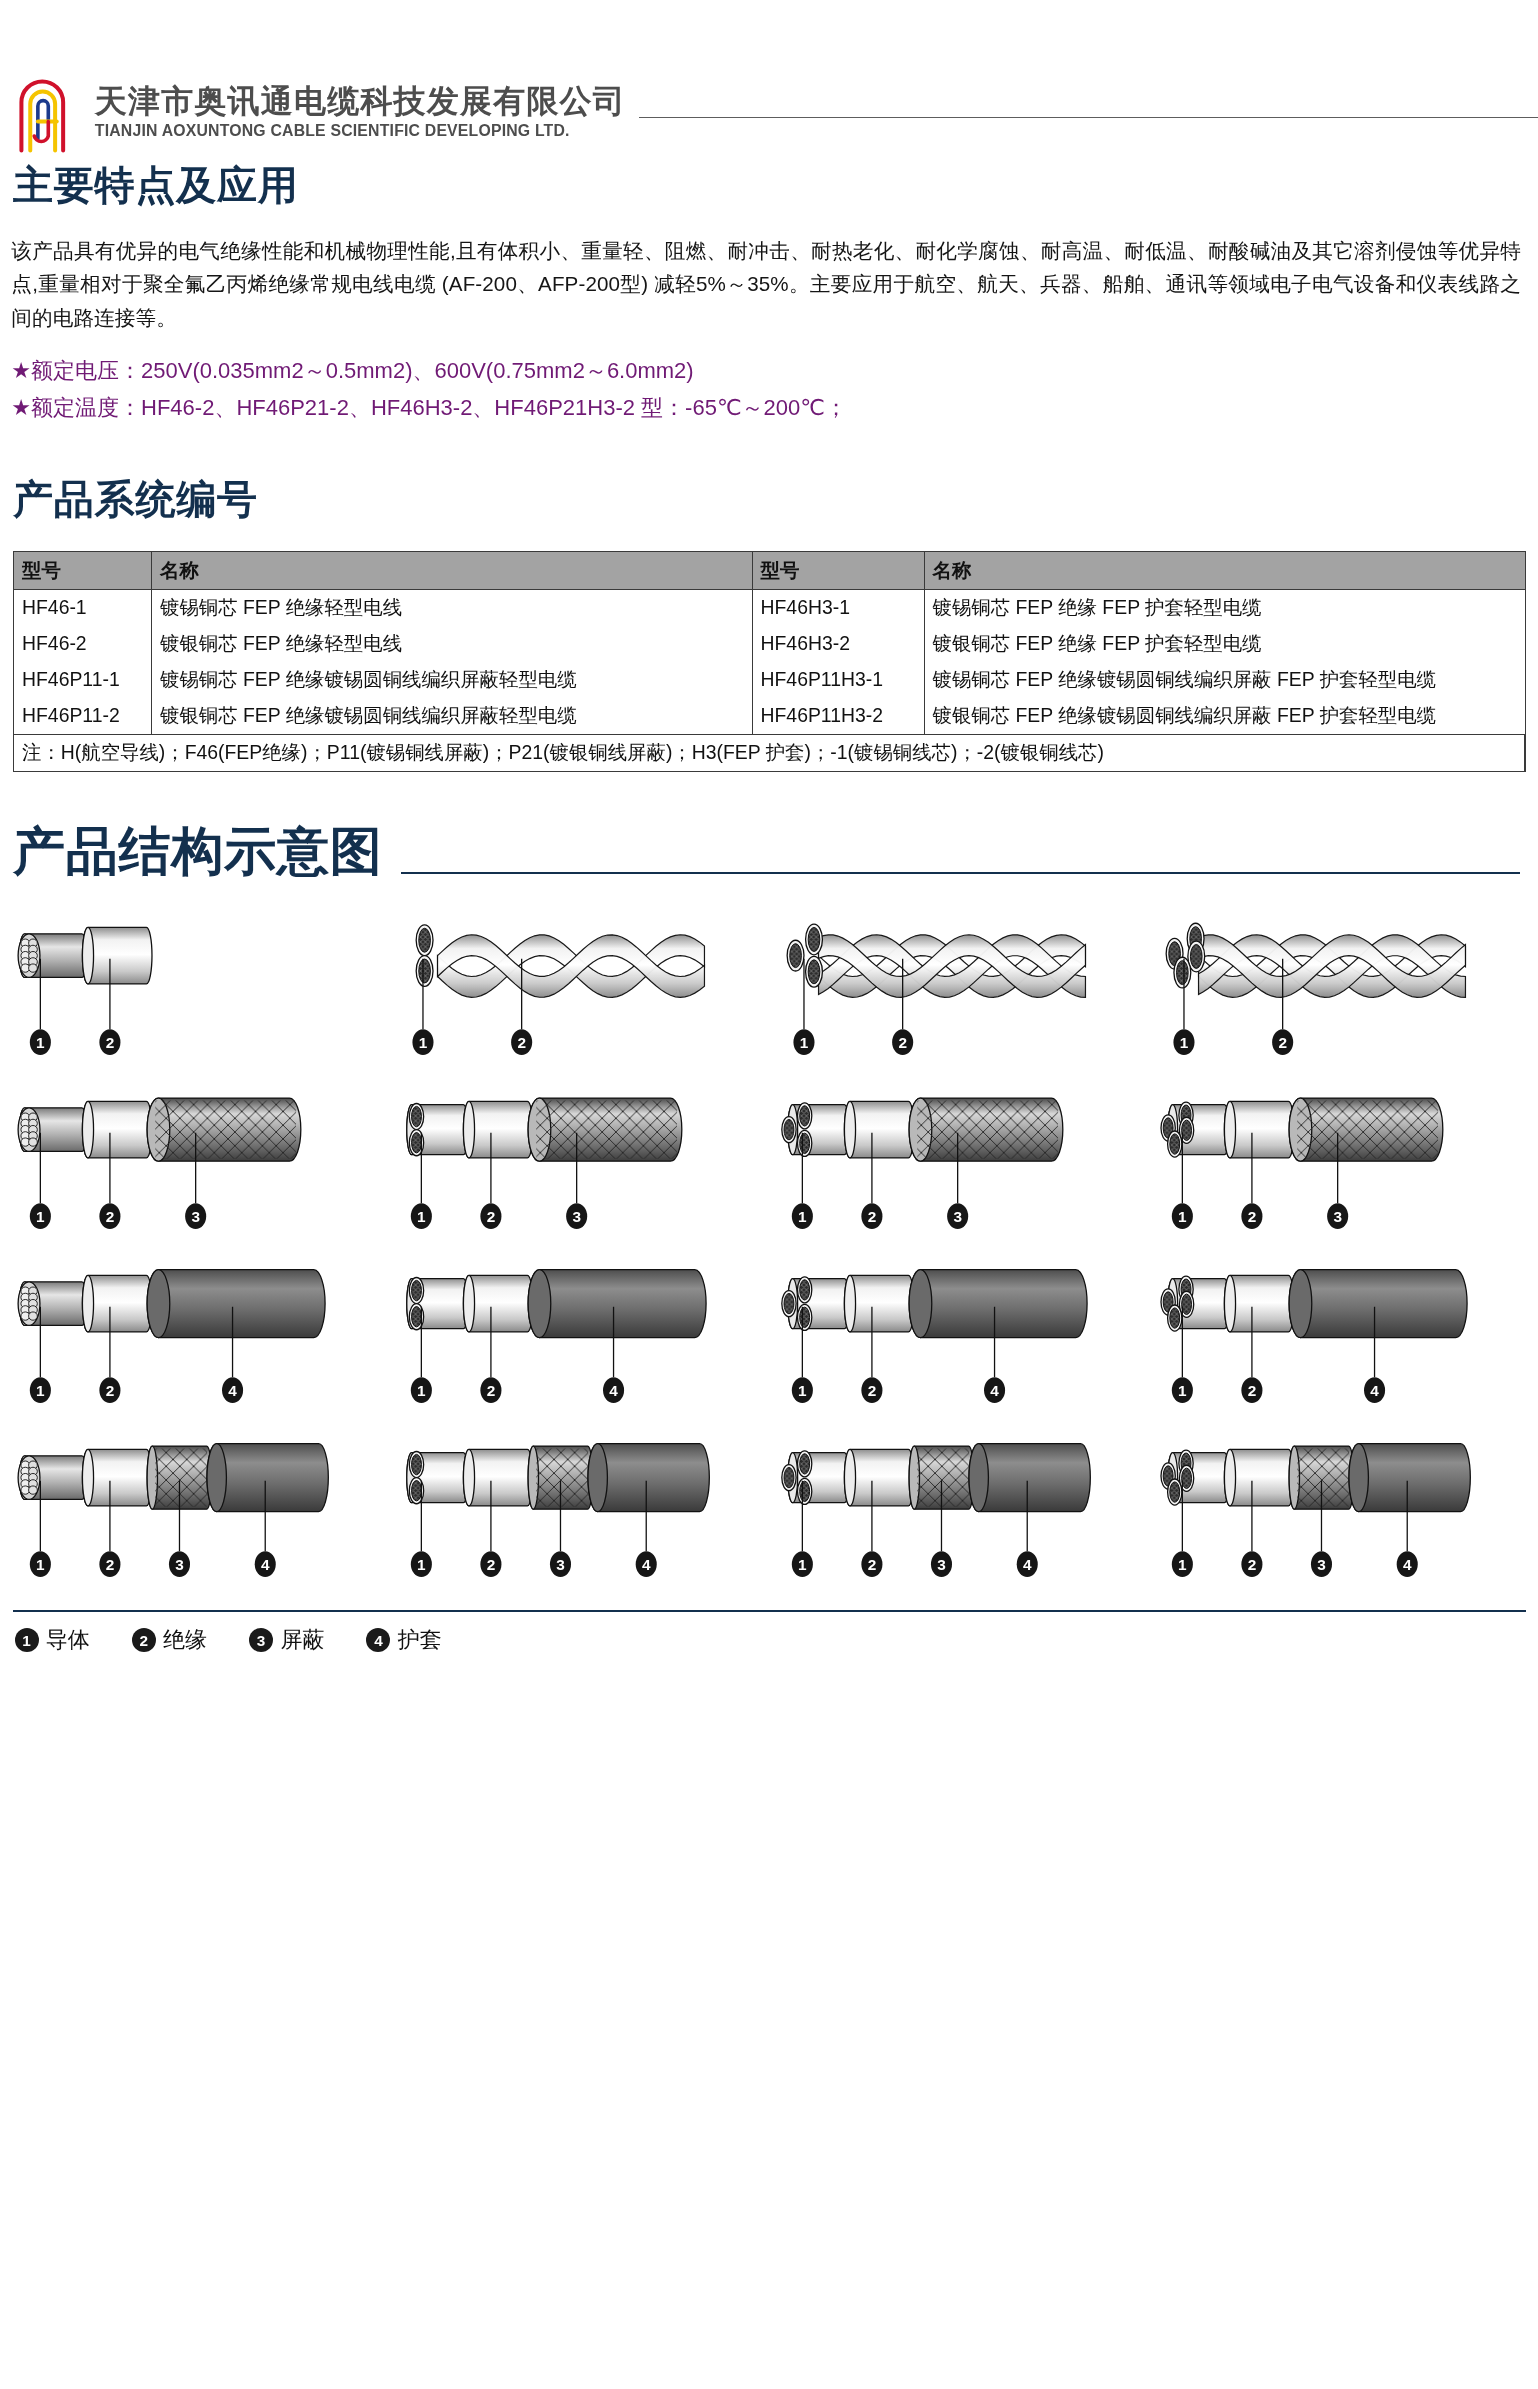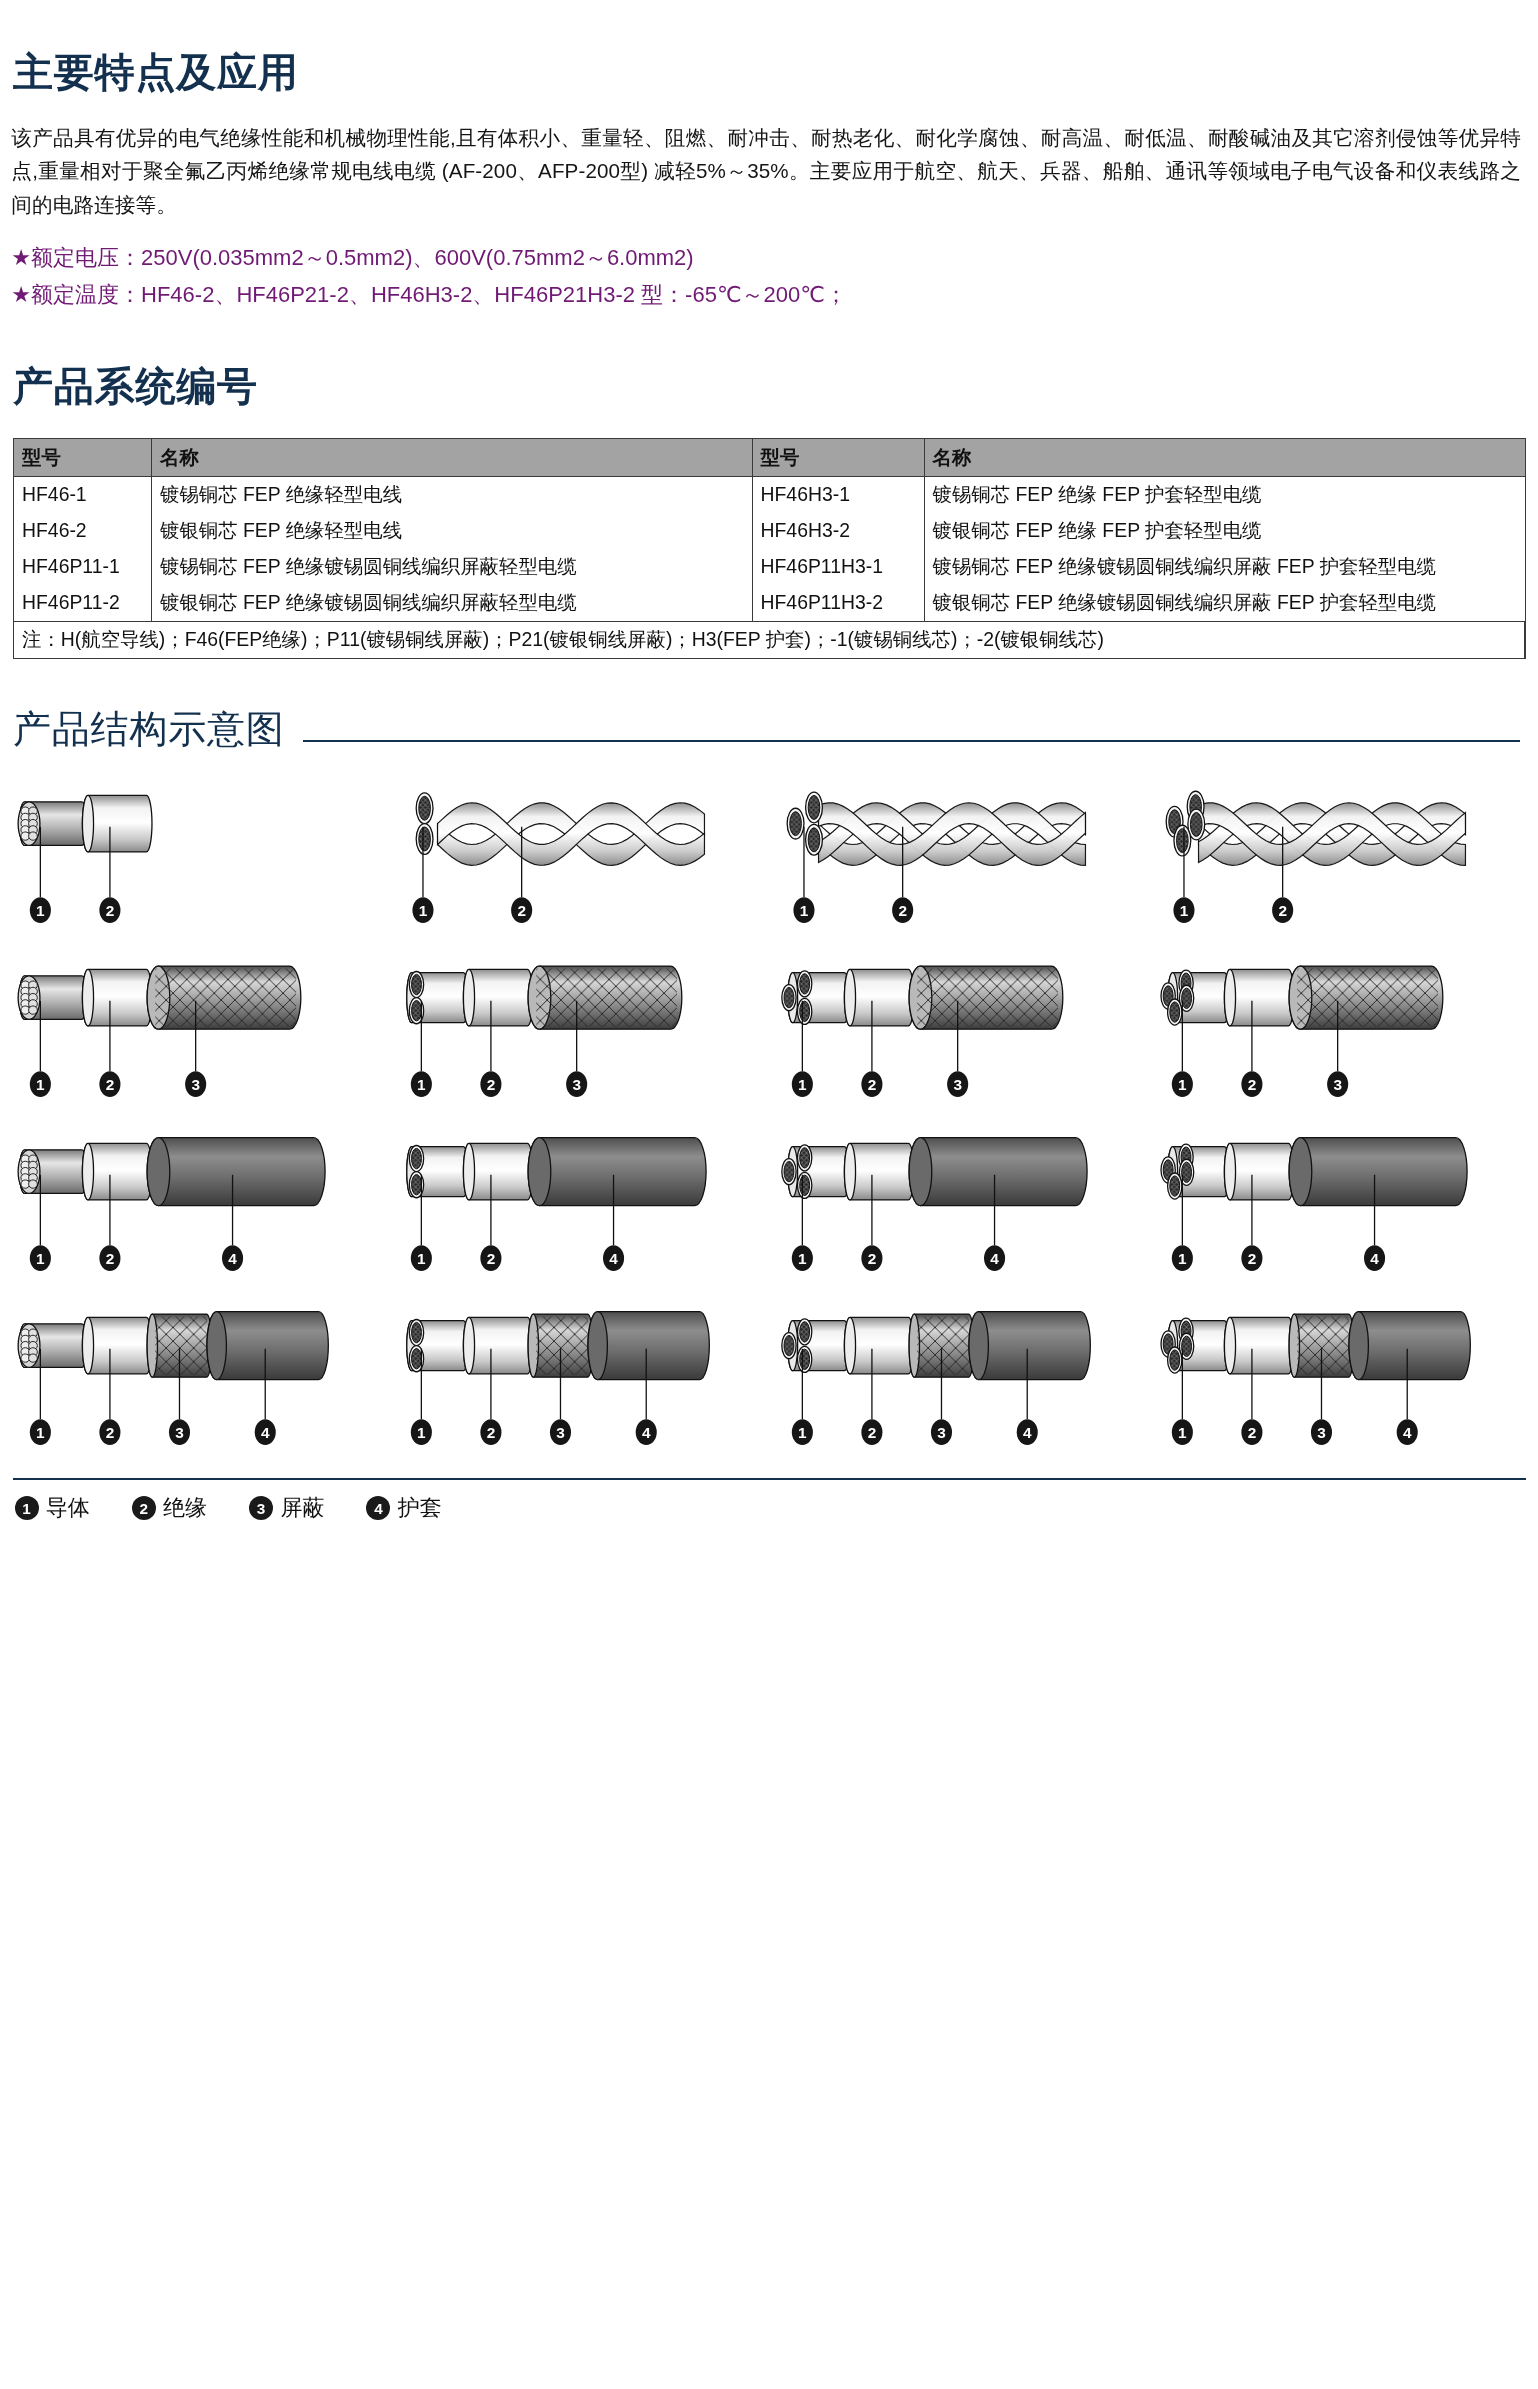--- a/index.html
+++ b/index.html
@@ -87,22 +87,22 @@
     letter-spacing:0.8px;
   }
   .section-title-row{
     display:flex;
     align-items:flex-end;
     margin:45px 0 0 13px;
     padding-right:19.4px;
   }
   .section-title-row h2{
     margin:0;
-    font-size:38px;
-    font-weight:normal;
+    font-size:52px;
+    font-weight:bold;
     color:#13304e;
     letter-spacing:0.8px;
     white-space:nowrap;
   }
   .section-title-row .rule{
     flex:1 1 auto;
     border-top:2.4px solid #13304e;
     margin:0 0 13px 18px;
   }
 
@@ -207,20 +207,38 @@
     font-weight:bold;
     margin-right:7.3px;
     line-height:1;
   }
 </style>
 </head>
 <body>
 
 <div class="page">
 
+  <div class="header">
+    <div class="logo-mark">
+      <svg width="69" height="81" viewBox="0 0 86 100">
+        <g fill="none" stroke-linecap="round">
+          <path d="M8 96 L8 36 A26 26 0 0 1 60 36 L60 96" stroke="#d0112b" stroke-width="5"></path>
+          <path d="M19 96 L19 38 A15.5 15.5 0 0 1 50 38 L50 96" stroke="#f5c400" stroke-width="5"></path>
+          <path d="M28.5 82 L28.5 40.5 A6.5 6.5 0 0 1 41.5 40.5 L41.5 60" stroke="#1b3a8c" stroke-width="4.5"></path>
+          <path d="M28.5 60 L52 60" stroke="#f5c400" stroke-width="5"></path>
+          <path d="M41.5 60 L41.5 78 A9 9 0 0 1 24 78" stroke="#d0112b" stroke-width="4.5"></path>
+        </g>
+      </svg>
+    </div>
+    <div class="logo-text">
+      <div class="logo-cn">天津市奥讯通电缆科技发展有限公司</div>
+      <div class="logo-en">TIANJIN AOXUNTONG CABLE SCIENTIFIC DEVELOPING LTD.</div>
+    </div>
+    <div class="header-rule"></div>
+  </div>
 
 
   <h2 class="section-title">主要特点及应用</h2>
   <div class="body-text">该产品具有优异的电气绝缘性能和机械物理性能,且有体积小、重量轻、阻燃、耐冲击、耐热老化、耐化学腐蚀、耐高温、耐低温、耐酸碱油及其它溶剂侵蚀等优异特点,重量相对于聚全氟乙丙烯绝缘常规电线电缆 (AF-200、AFP-200型) 减轻5%～35%。主要应用于航空、航天、兵器、船舶、通讯等领域电子电气设备和仪表线路之间的电路连接等。</div>
 
   <div class="bullets">
     <div class="bullet-line">★额定电压：250V(0.035mm2～0.5mm2)、600V(0.75mm2～6.0mm2)</div>
     <div class="bullet-line">★额定温度：HF46-2、HF46P21-2、HF46H3-2、HF46P21H3-2 型：-65℃～200℃；</div>
   </div>
 

